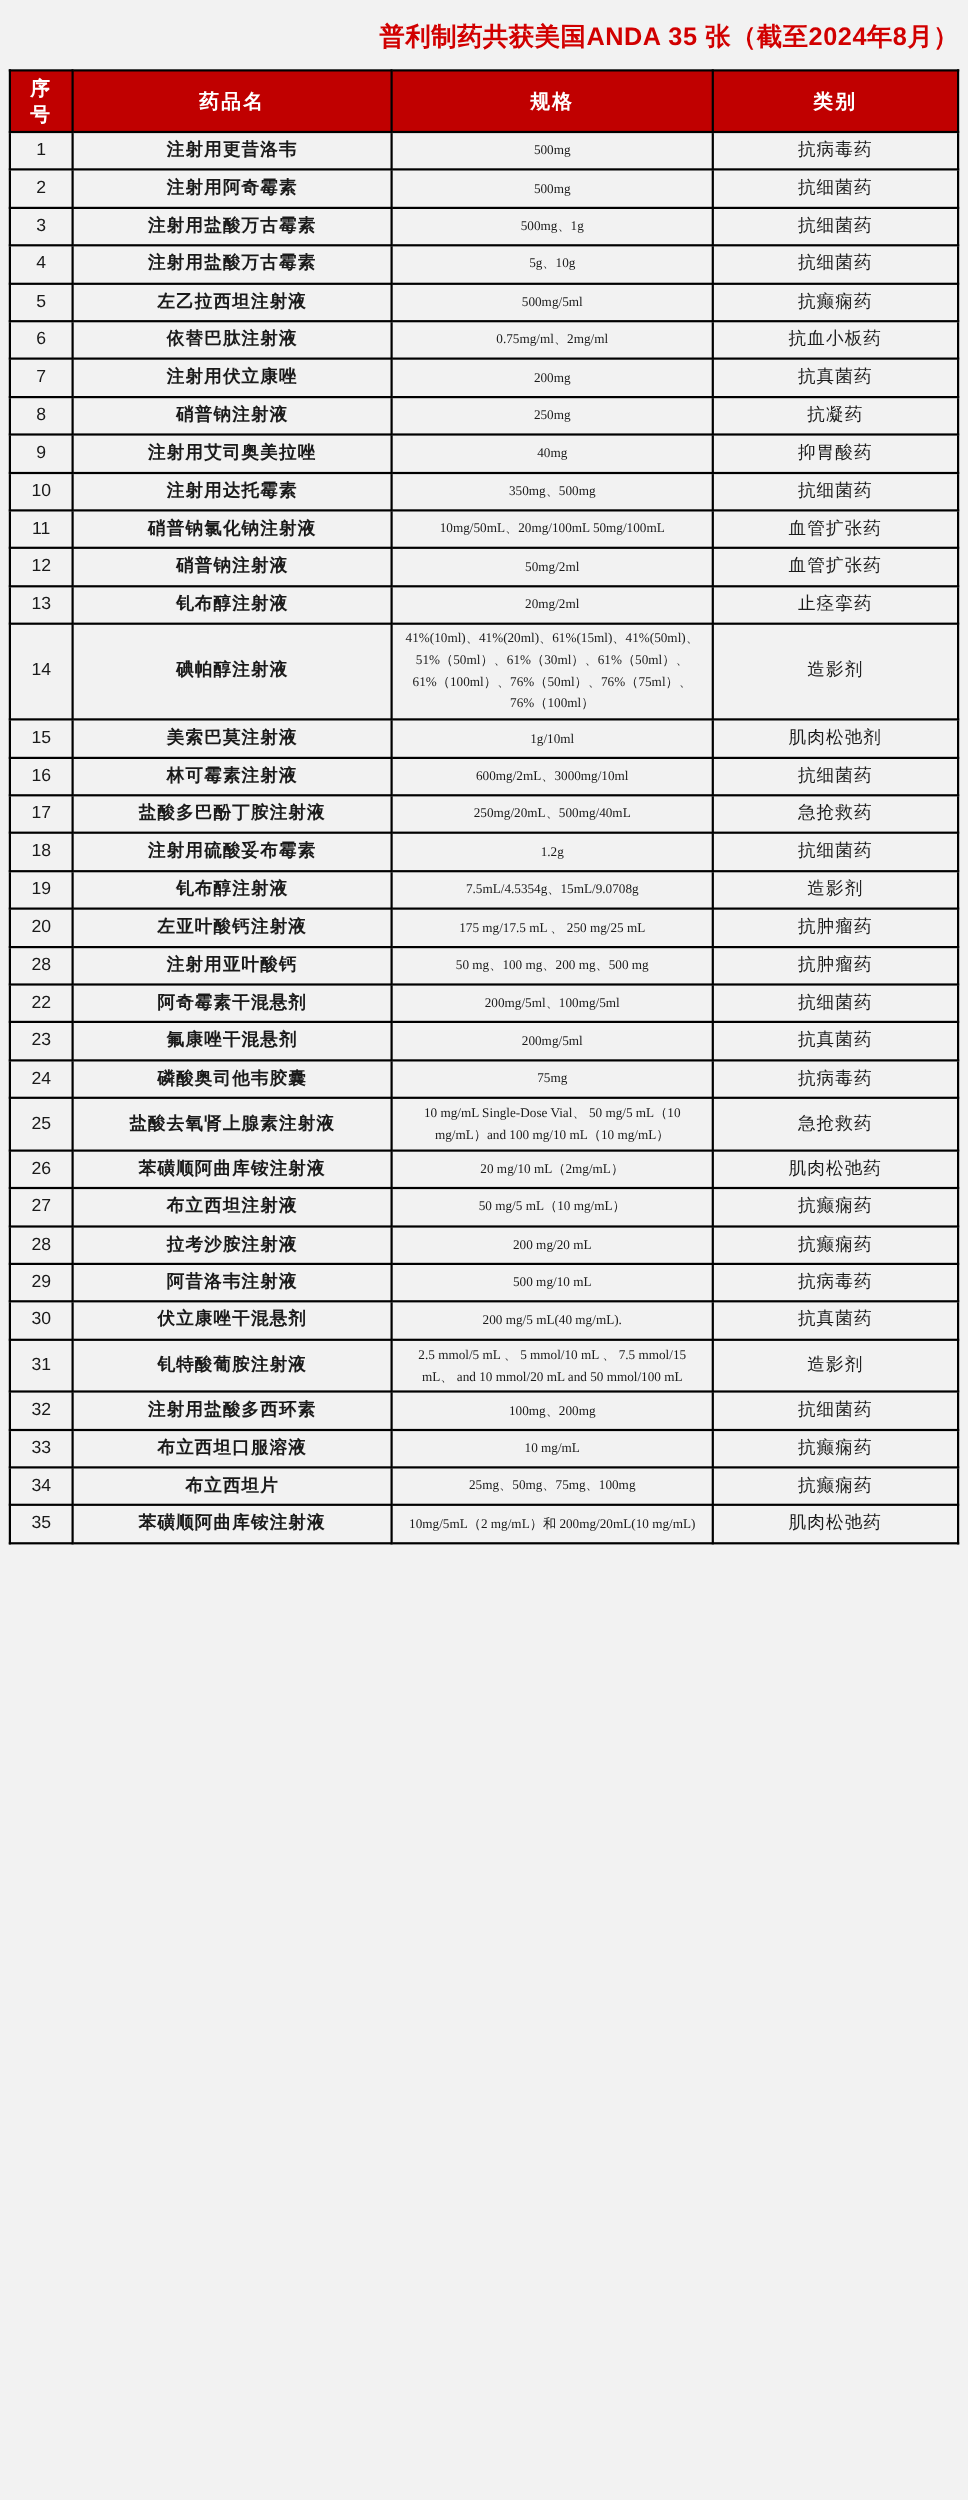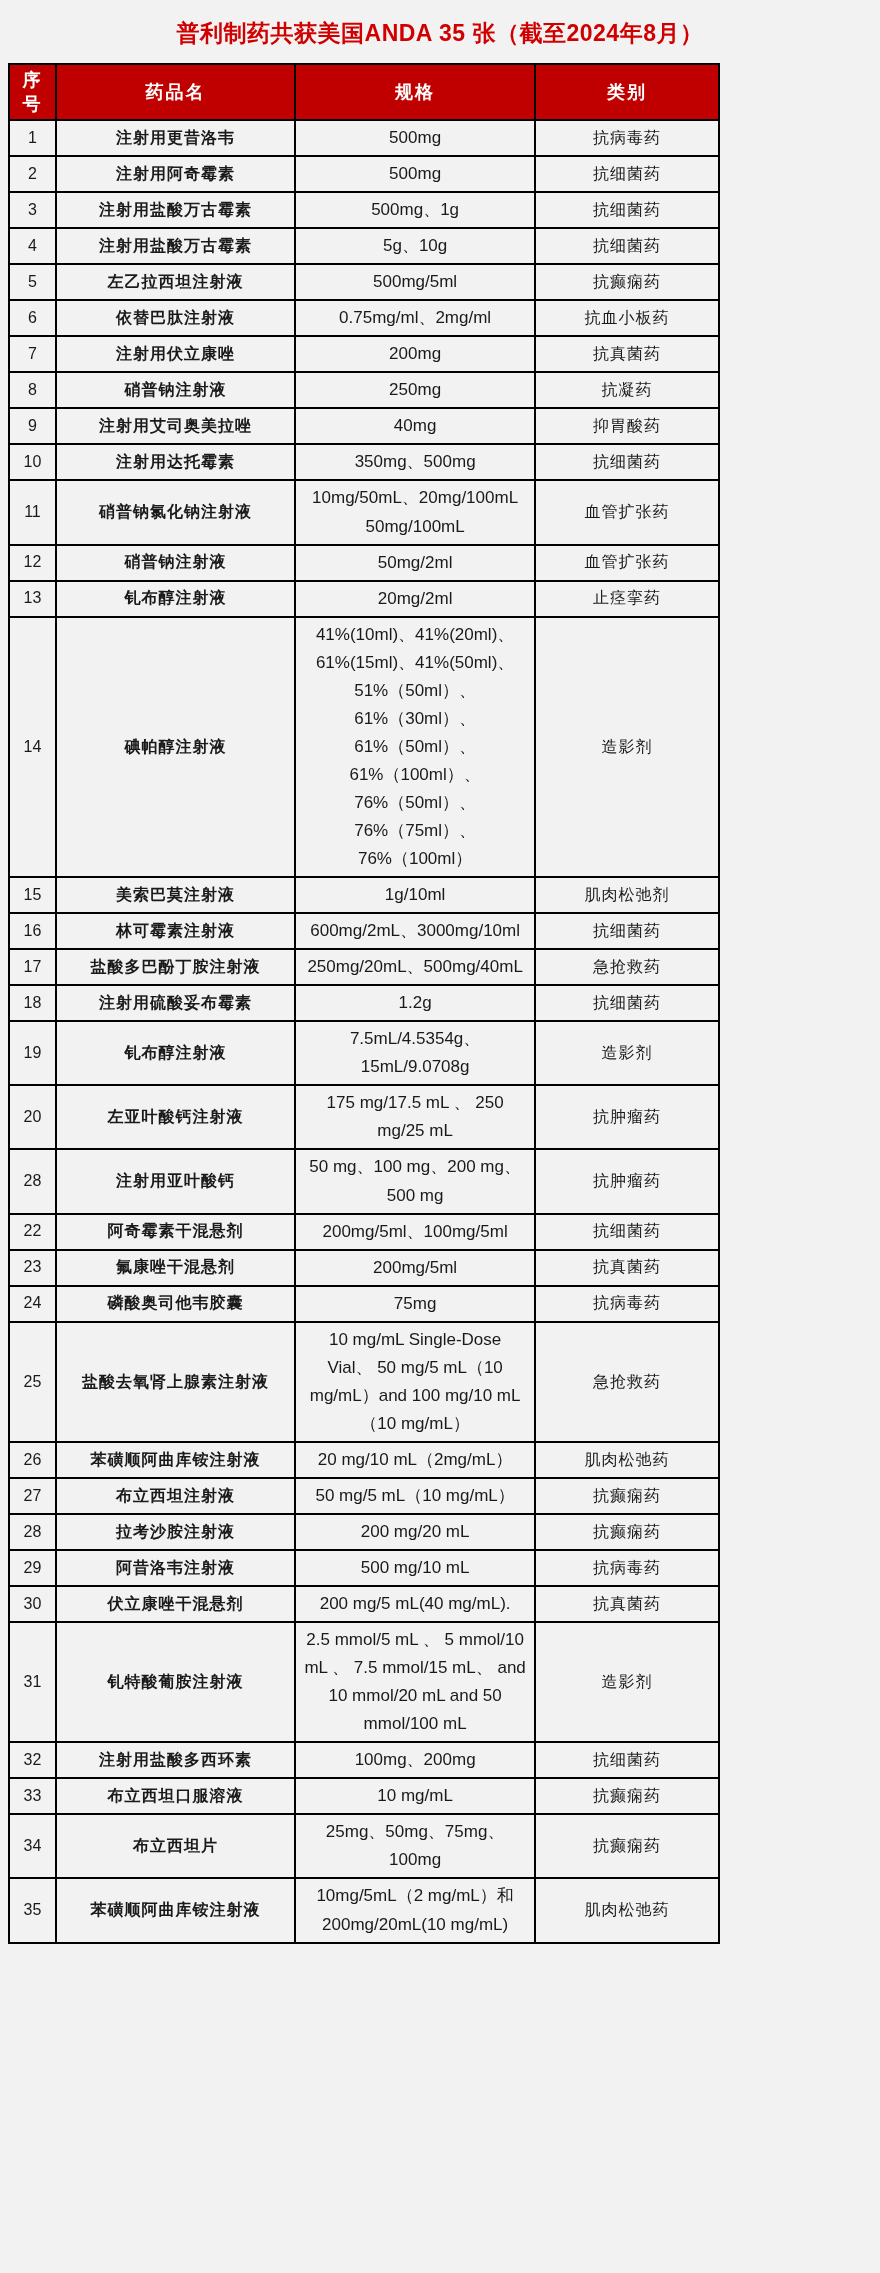--- a/index.html
+++ b/index.html
@@ -12,26 +12,26 @@
     width: 880px;
     min-height: 2273px;
     background: #f2f2f2;
     box-sizing: border-box;
     padding: 6px 8px 10px 8px;
   }
   .title {
     color: #d10000;
     font-size: 23px;
     font-weight: bold;
-    text-align: center;
+    text-align: right;
     padding: 12px 0 14px 0;
     letter-spacing: 0.5px;
   }
   table.anda {
-    width: 712px;
+    width: 864px;
     border-collapse: collapse;
     table-layout: fixed;
     background: #f2f2f2;
   }
   table.anda col.c-no   { width: 6.6%; }
   table.anda col.c-name { width: 33.7%; }
   table.anda col.c-spec { width: 33.8%; }
   table.anda col.c-cat  { width: 25.9%; }
   table.anda th, table.anda td {
     border: 2px solid #000000;
@@ -50,21 +50,21 @@
   }
   table.anda tbody td {
     font-size: 16px;
     line-height: 1.65;
     color: #1a1a1a;
     min-height: 30px;
     word-wrap: break-word;
   }
   table.anda td.no { font-size: 16px; }
   table.anda td.name { font-weight: 600; letter-spacing: 1px; }
-  table.anda td.spec { font-family: Liberation Sans, sans-serif; font-size: 17px; }
+  table.anda td.spec { font-family: Liberation Serif, serif; font-size: 12px; }
   table.anda td.cat { letter-spacing: 1px; }
   table.anda tbody tr { height: 31px; }
 </style>
 </head>
 <body>
 
 <div class="page">
   <div class="title">普利制药共获美国ANDA 35 张（截至2024年8月）</div>
 
   <table class="anda">

